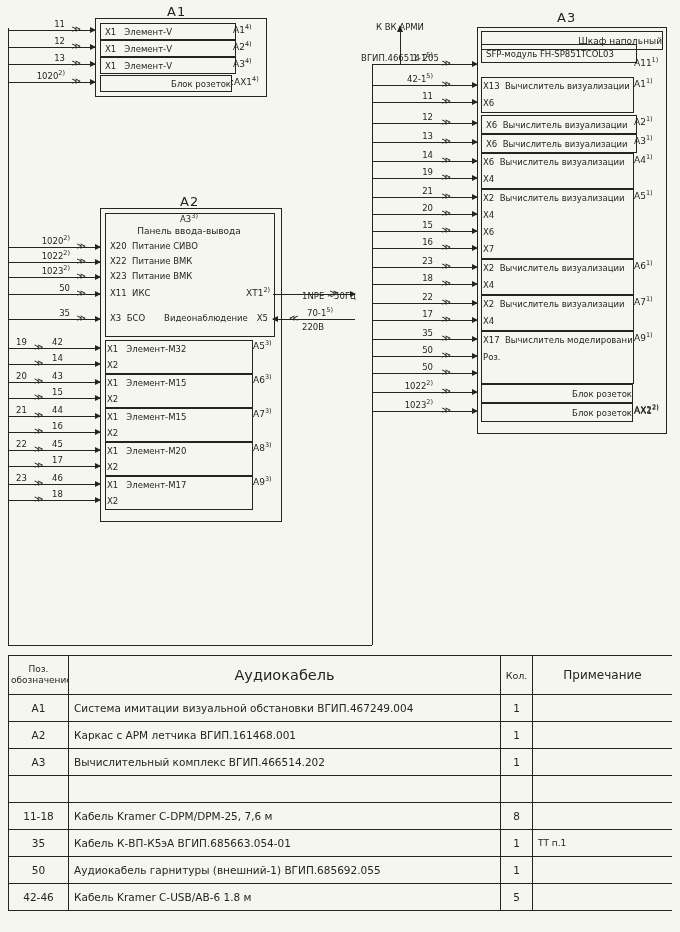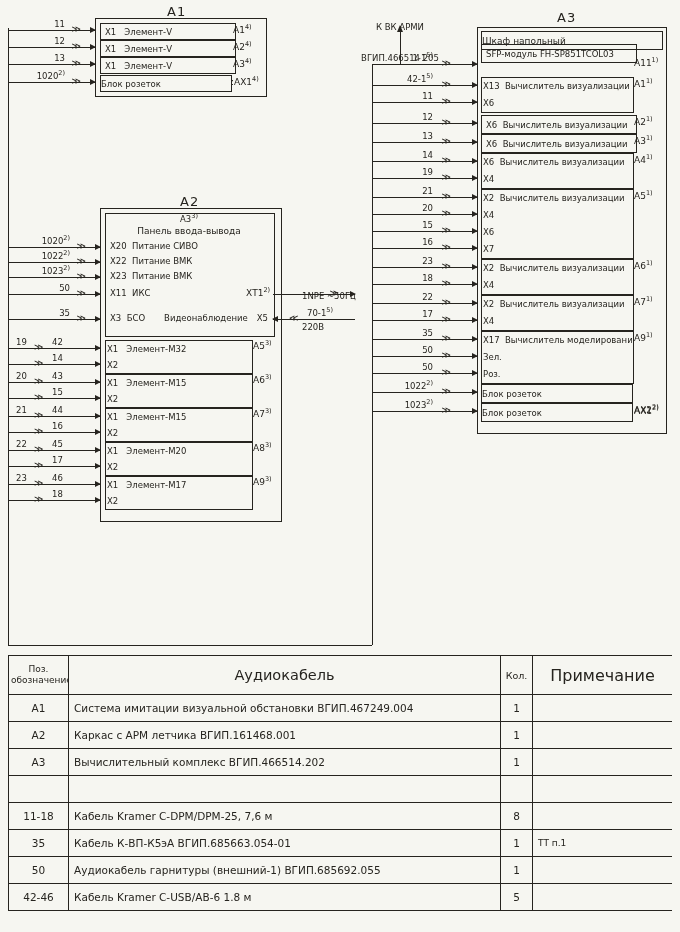--- a/index.html
+++ b/index.html
@@ -6,21 +6,21 @@
   html,body{margin:0;padding:0}
   body{position:relative;width:680px;height:932px;background:#f6f6f1;
        font-family:"DejaVu Sans",sans-serif;color:var(--ink);overflow:hidden}
   .box{position:absolute;border:1.4px solid var(--ink)}
   .ibox{position:absolute;border:1.2px solid var(--ink);display:flex;align-items:center;
         font-size:8.5px;padding-left:4px;overflow:hidden}
   .ibox>span{white-space:pre}
   .ibox.col{display:block;padding-left:1px}
   .col .ln{height:17px;line-height:17px;white-space:pre;font-size:8.5px;overflow:hidden}
   .col.l16 .ln{height:16px;line-height:16px}
-  .ctr{justify-content:flex-start;padding-left:0}
+  .ctr{justify-content:flex-end;padding-left:0}
   .blktitle{position:absolute;font-size:13px;letter-spacing:1px}
   .ref{position:absolute;font-size:9px;white-space:nowrap}
   sup{font-size:6.5px;line-height:0;vertical-align:super}
   .txt{position:absolute;font-size:8.5px;white-space:pre}
   .wire{position:absolute;border-top:1.2px solid var(--ink);height:0}
   .wire.ar::after{content:"";position:absolute;right:-1px;top:-4px;
       border-left:6px solid var(--ink);border-top:3.2px solid transparent;border-bottom:3.2px solid transparent}
   .wire.al::before{content:"";position:absolute;left:-1px;top:-4px;
       border-right:6px solid var(--ink);border-top:3.2px solid transparent;border-bottom:3.2px solid transparent}
   .wl{position:absolute;top:-12px;font-size:8.5px;white-space:nowrap}
@@ -34,21 +34,21 @@
   .vid{position:absolute;left:148px;top:313px;width:120px;text-align:right;font-size:8.5px}
   .vid .gap{display:inline-block;width:9px}
   .tablewrap{position:absolute;left:8px;top:655px;width:664px;height:277px;overflow:hidden}
   table{border-collapse:collapse;table-layout:fixed;width:664px}
   th,td{border:1.4px solid var(--ink);overflow:hidden;white-space:nowrap;font-weight:normal}
   th{height:36px}
   td{height:26px;font-size:10.5px;padding:0 5px}
   .hpos{font-size:9px;white-space:normal;line-height:1.25;padding:0 2px}
   .hname{font-size:14.5px}
   .hqty{font-size:9.5px}
-  .hnote{font-size:16px}
+  .hnote{font-size:12px}
   .cpos,.cqty{text-align:center;padding:0 2px}
   .cnote{font-size:9px}
 </style>
 </head>
 <body>
 
 <div class="vline" style="left:8px;top:28px;height:617px"></div>
 <div class="hline" style="left:8px;top:645px;width:364px"></div>
 <div class="vline" style="left:372px;top:64px;height:581px"></div>
 <div class="vline up" style="left:400px;top:26px;height:38px"></div>
@@ -244,21 +244,20 @@
 <div class="ibox col" style="left:481px;top:259px;width:150px;height:34px">
     <div class="ln">Х2  Вычислитель визуализации</div>
     <div class="ln">Х4</div>
   </div>
 <div class="ibox col" style="left:481px;top:295px;width:150px;height:34px">
     <div class="ln">Х2  Вычислитель визуализации</div>
     <div class="ln">Х4</div>
   </div>
 <div class="ibox col" style="left:481px;top:331px;width:150px;height:51px">
     <div class="ln">Х17  Вычислитель моделирования</div>
-    <div class="ln">Зел.</div>
     <div class="ln">Роз.</div>
   </div>
 <div class="ibox ctr" style="left:481px;top:384px;width:150px;height:17px">
     <span>Блок розеток</span>
   </div>
 <div class="ibox ctr" style="left:481px;top:403px;width:150px;height:17px">
     <span>Блок розеток</span>
   </div>
 
 <span class="ref" style="left:634px;top:58px"><span>А11</span><sup>1)</sup></span>

